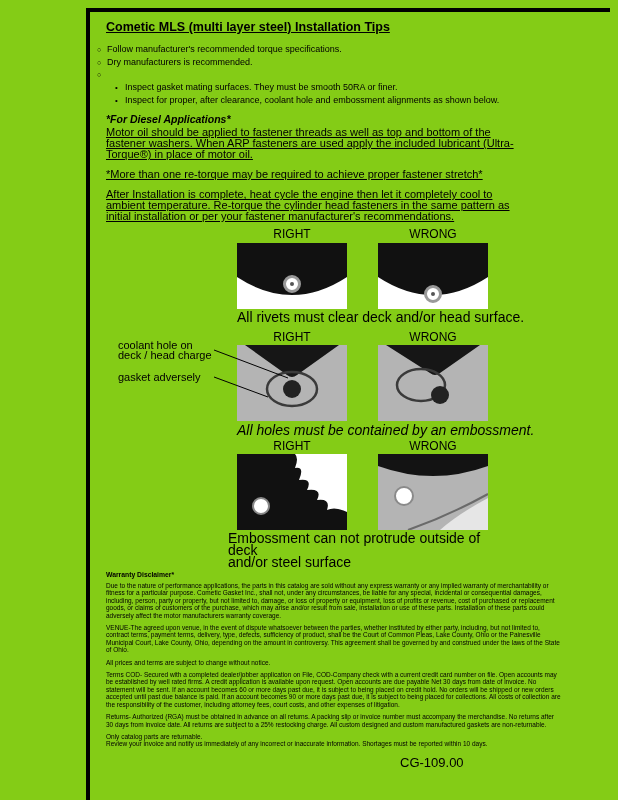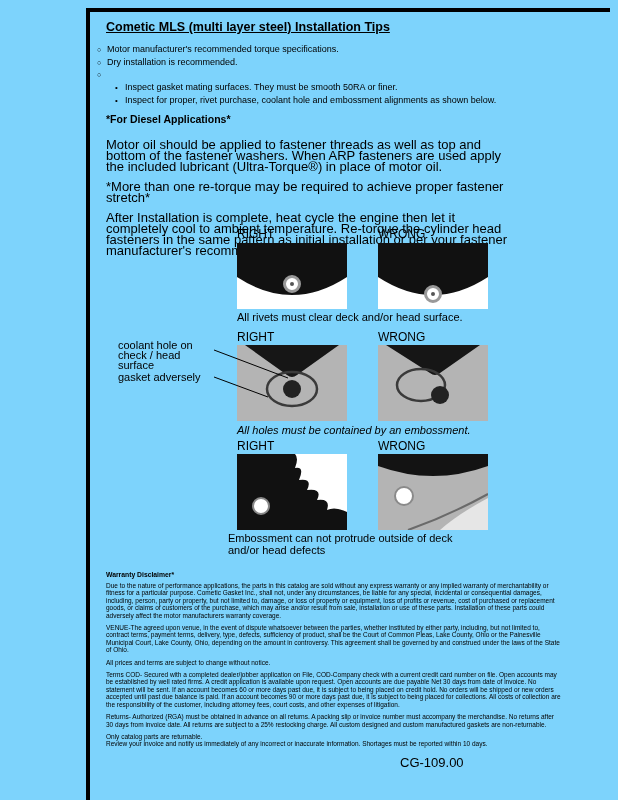--- a/index.html
+++ b/index.html
@@ -2,48 +2,48 @@
 <html><head>
 <meta charset="utf-8">
 <style>
   html, body { margin: 0; padding: 0; }
   body {
     width: 618px; height: 800px; position: relative;
     background: #ffffff; color: #000000;
     font-family: "Liberation Sans", sans-serif;
     overflow: hidden;
   }
-  .page { position: absolute; inset: 0; background: #7dd3fc; }
+  .page { position: absolute; inset: 0; background: #84cc16; }
 
   .border-top  { position: absolute; left: 86px; top: 8px; width: 524px; height: 4px; background: #000; }
   .border-left { position: absolute; left: 86px; top: 8px; width: 4px; height: 792px; background: #000; }
 
   .title {
     position: absolute; left: 106px; top: 20px;
     font-size: 12.5px; font-weight: bold; text-decoration: underline;
     white-space: nowrap;
   }
 
   .tips { position: absolute; left: 97px; top: 43px; width: 482px; font-size: 9px; line-height: 12px; }
   .tip-row { display: flex; align-items: baseline; }
   .tip-row .marker { width: 10px; flex: 0 0 10px; font-size: 7px; }
   .tip-row.sub { margin-left: 18px; }
   .tip-row.sub .marker { font-size: 8px; }
 
   .diesel { position: absolute; left: 106px; top: 113px; width: 412px; }
-  .diesel-heading { font-size: 10.5px; font-weight: bold; margin-bottom: 14px; }
-  .body-para { margin: 0 0 9px 0; font-size: 13px; line-height: 11px; }
+  .diesel-heading { font-size: 10.5px; font-weight: bold; margin-bottom: 2px; font-style: italic; }
+  .body-para { margin: 0 0 9px 0; font-size: 11px; line-height: 11px; text-decoration: underline; }
 
   .dlabel {
-    position: absolute; width: 110px; 
+    position: absolute; width: 110px; text-align: center;
     font-size: 12px; font-weight: normal;
   }
   .dimg { position: absolute; width: 110px; }
   .dimg svg { display: block; }
-  .dcaption { position: absolute; font-size: 11px; line-height: 12px; white-space: nowrap; }
+  .dcaption { position: absolute; font-size: 14px; line-height: 12px; white-space: nowrap; }
 
   .lbl-r1-right { left: 237px; top: 227px; }
   .lbl-r1-wrong { left: 378px; top: 227px; }
   .img-r1-right { left: 237px; top: 243px; }
   .img-r1-wrong { left: 378px; top: 243px; }
   .cap-r1       { left: 237px; top: 311px; }
 
   .lbl-r2-right { left: 237px; top: 330px; }
   .lbl-r2-wrong { left: 378px; top: 330px; }
   .img-r2-right { left: 237px; top: 345px; }
@@ -78,36 +78,36 @@
 <div class="page">
 
   <div class="border-top"></div>
   <div class="border-left"></div>
 
   <div class="title">Cometic MLS (multi layer steel) Installation Tips</div>
 
   <div class="tips">
     <div class="tip-row">
       <span class="marker">○</span>
-      <span>Motor manufacturer's recommended torque specifications.</span>
+      <span>Follow manufacturer's recommended torque specifications.</span>
     </div>
     <div class="tip-row">
       <span class="marker">○</span>
-      <span>Dry installation is recommended.</span>
+      <span>Dry manufacturers is recommended.</span>
     </div>
     <div class="tip-row">
       <span class="marker">○</span>
     </div>
     <div class="tip-row sub">
       <span class="marker">•</span>
       <span>Inspect gasket mating surfaces.  They must be smooth 50RA or finer.</span>
     </div>
     <div class="tip-row sub">
       <span class="marker">•</span>
-      <span>Inspect for proper, rivet purchase, coolant hole and embossment alignments as shown below.</span>
+      <span>Inspect for proper, after clearance, coolant hole and embossment alignments as shown below.</span>
     </div>
   </div>
 
   <div class="diesel">
     <div class="diesel-heading">*For Diesel Applications*</div>
     <p class="body-para">Motor oil should be applied to fastener threads as well as top and bottom of the fastener washers. When ARP fasteners are used apply the included lubricant (Ultra-Torque®) in place of motor oil.</p>
     <p class="body-para">*More than one re-torque may be required to achieve proper fastener stretch*</p>
     <p class="body-para">After Installation is complete, heat cycle the engine then let it completely cool to ambient temperature. Re-torque the cylinder head fasteners in the same pattern as initial installation or per your fastener manufacturer's recommendations.</p>
   </div>
 
@@ -130,21 +130,21 @@
       <circle cx="55" cy="51" r="2" fill="#555"></circle>
     </svg>
   </div>
   <div class="dcaption cap-r1">All rivets must clear deck and/or head surface.</div>
 
   <div class="dlabel lbl-r2-right">RIGHT</div>
   <div class="dlabel lbl-r2-wrong">WRONG</div>
 
   <div class="callout callout-coolant">
     <div>coolant hole on</div>
-    <div>check / head surface</div>
+    <div>deck / head charge</div>
   </div>
   <div class="callout callout-embossment">
     <div>gasket adversely</div>
   </div>
 
   <div class="dimg img-r2-right">
     <svg width="110" height="76" viewBox="0 0 110 76">
       <rect width="110" height="76" fill="#b4b4b4"></rect>
       <path d="M8,0 L102,0 L60,30 Q55,34 50,30 Z" fill="#161616"></path>
       <ellipse cx="55" cy="44" rx="25" ry="17" fill="none" stroke="#3a3a3a" stroke-width="2.5"></ellipse>
@@ -175,21 +175,21 @@
     <svg width="110" height="76" viewBox="0 0 110 76">
       <rect width="110" height="76" fill="#b4b4b4"></rect>
       <path d="M0,0 L110,0 L110,12 Q55,32 0,12 Z" fill="#131313"></path>
       <path d="M110,76 L110,44 Q80,60 62,76 Z" fill="#e6e6e6"></path>
       <circle cx="26" cy="42" r="9" fill="#fff" stroke="#8a8a8a" stroke-width="2"></circle>
       <path d="M30,76 Q70,62 110,40" fill="none" stroke="#6a6a6a" stroke-width="2"></path>
     </svg>
   </div>
   <div class="dcaption cap-r3">
     <div>Embossment can not protrude outside of deck</div>
-    <div>and/or head defects</div>
+    <div>and/or steel surface</div>
   </div>
 
   <svg class="leaders" width="618" height="800" viewBox="0 0 618 800">
     <line x1="214" y1="350" x2="288" y2="378" stroke="#000" stroke-width="1"></line>
     <line x1="214" y1="377" x2="268" y2="397" stroke="#000" stroke-width="1"></line>
   </svg>
 
   <div class="warranty">
     <div class="warranty-heading">Warranty Disclaimer*</div>
     <p class="fine-para">Due to the nature of performance applications, the parts in this catalog are sold without any express warranty or any implied warranty of merchantability or fitness for a particular purpose.  Cometic Gasket Inc., shall not, under any circumstances, be liable for any special, incidental or consequential damages, including, person, party or property, but not limited to, damage, or loss of property or equipment, loss of profits or revenue, cost of purchased or replacement goods, or claims of customers of the purchase, which may arise and/or result from sale, installation or use of these parts.  Installation of these parts could adversely affect the motor manufacturers warranty coverage.</p>

